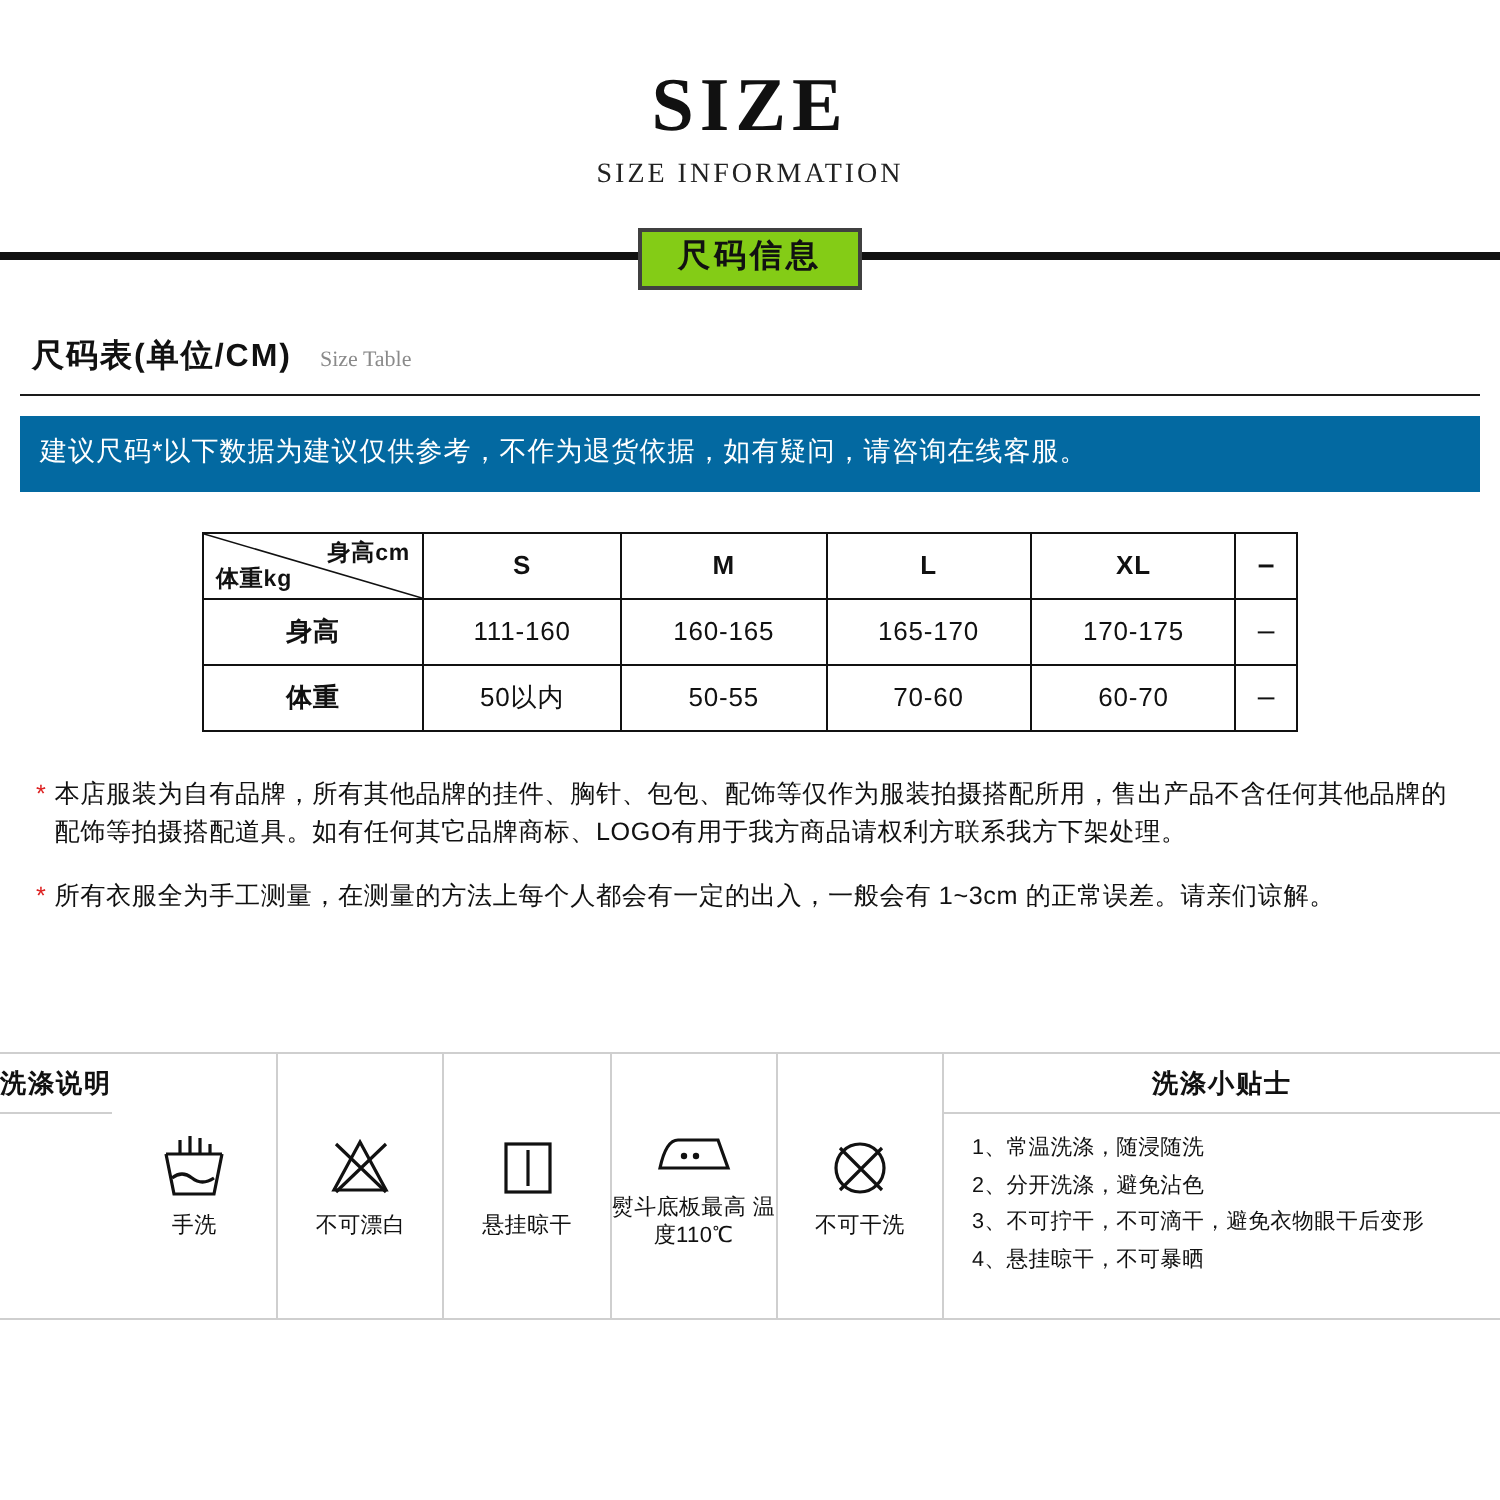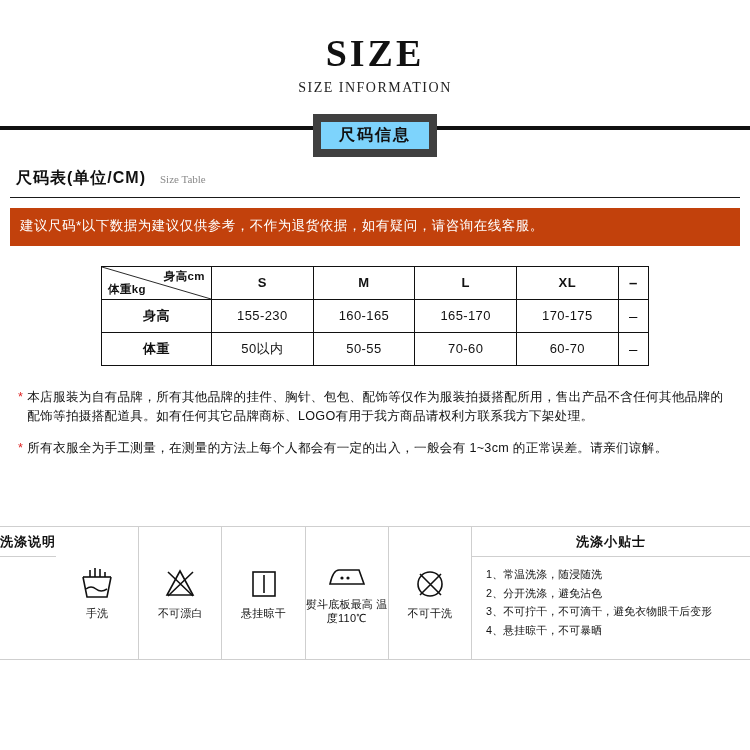--- a/index.html
+++ b/index.html
@@ -41,22 +41,22 @@
     position: absolute;
     left: 0; right: 0; top: 12px;
     height: 4px;
     background: #111;
   }
   .band-label {
     position: absolute;
     left: 50%;
     transform: translateX(-50%);
     top: 0;
-    background: #7dd3fc;
-    border: 8px solid #404040;
+    background: #84cc16;
+    border: 2px solid #404040;
     padding: 3px 18px 4px 18px;
     font-size: 16px;
     font-weight: 700;
     letter-spacing: 2px;
     line-height: 1.25;
     white-space: nowrap;
     font-family: Liberation Serif, serif;
   }
 
   
@@ -69,21 +69,21 @@
   .sizetable-head .cn { font-size: 16px; font-weight: 700; letter-spacing: 1px; }
   .sizetable-head .en { font-size: 11px; color: #8a8a8a; font-family: "Liberation Serif", serif; }
   .head-rule {
     margin: 8px 10px 0 10px;
     border-top: 1px solid #1a1a1a;
   }
 
   
   .notice {
     margin: 10px 10px 0 10px;
-    background: #c2410c;
+    background: #0369a1;
     color: #ffffff;
     font-size: 13.5px;
     letter-spacing: .5px;
     padding: 9px 10px 10px 10px;
     line-height: 1.4;
   }
 
   
   .tbl-wrap { margin-top: 20px; display: flex; justify-content: center; }
   table.size {
@@ -213,21 +213,21 @@
           <span class="bot-txt">体重kg</span>
         </td>
         <td>S</td>
         <td>M</td>
         <td>L</td>
         <td>XL</td>
         <td class="dash">–</td>
       </tr>
       <tr>
         <td class="rowlabel">身高</td>
-        <td>155-230</td>
+        <td>111-160</td>
         <td>160-165</td>
         <td>165-170</td>
         <td>170-175</td>
         <td class="dash">–</td>
       </tr>
       <tr>
         <td class="rowlabel">体重</td>
         <td>50以内</td>
         <td>50-55</td>
         <td>70-60</td>

